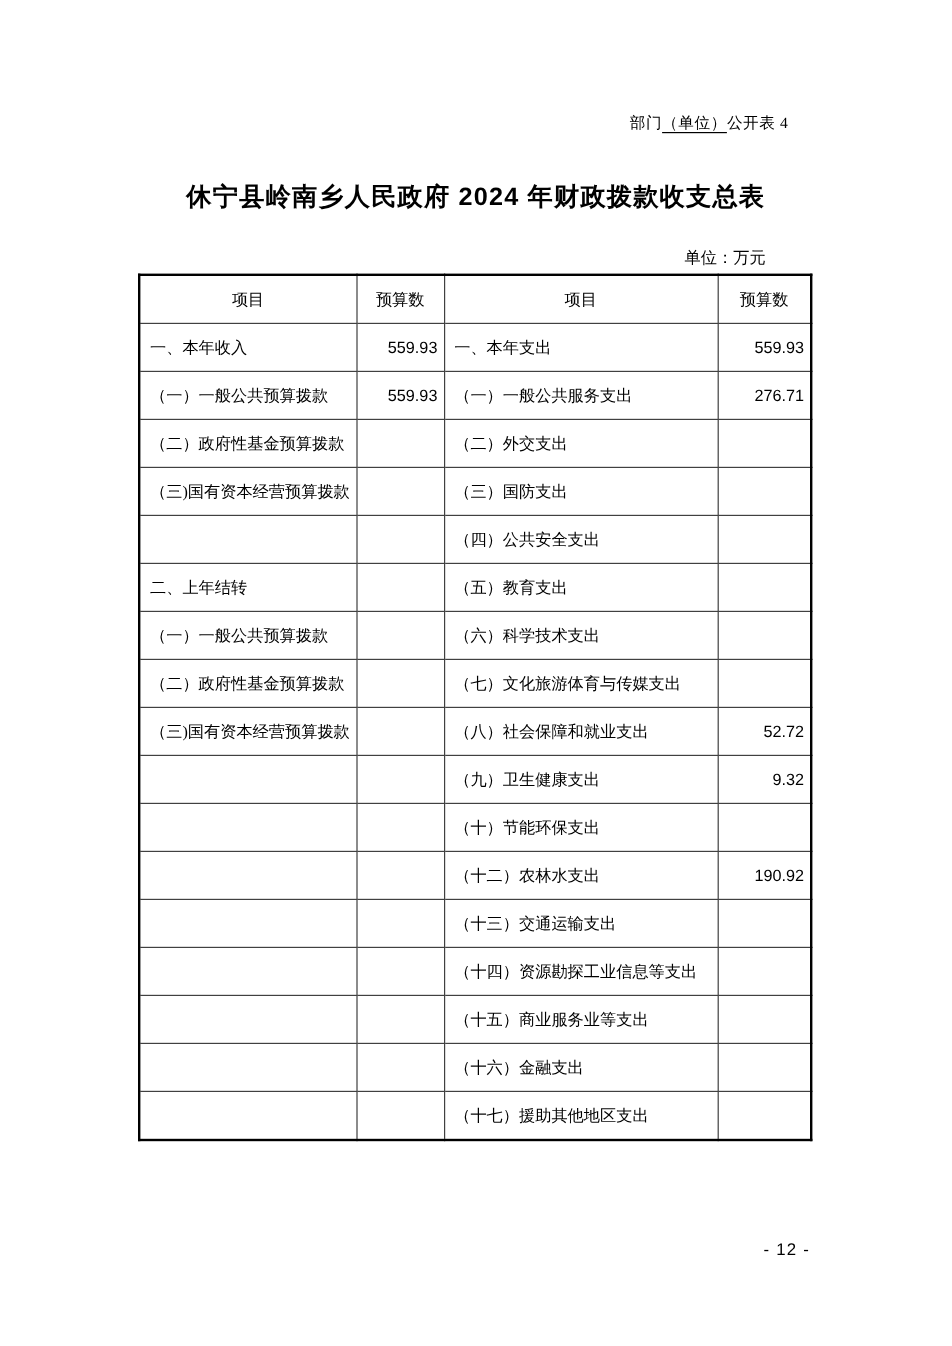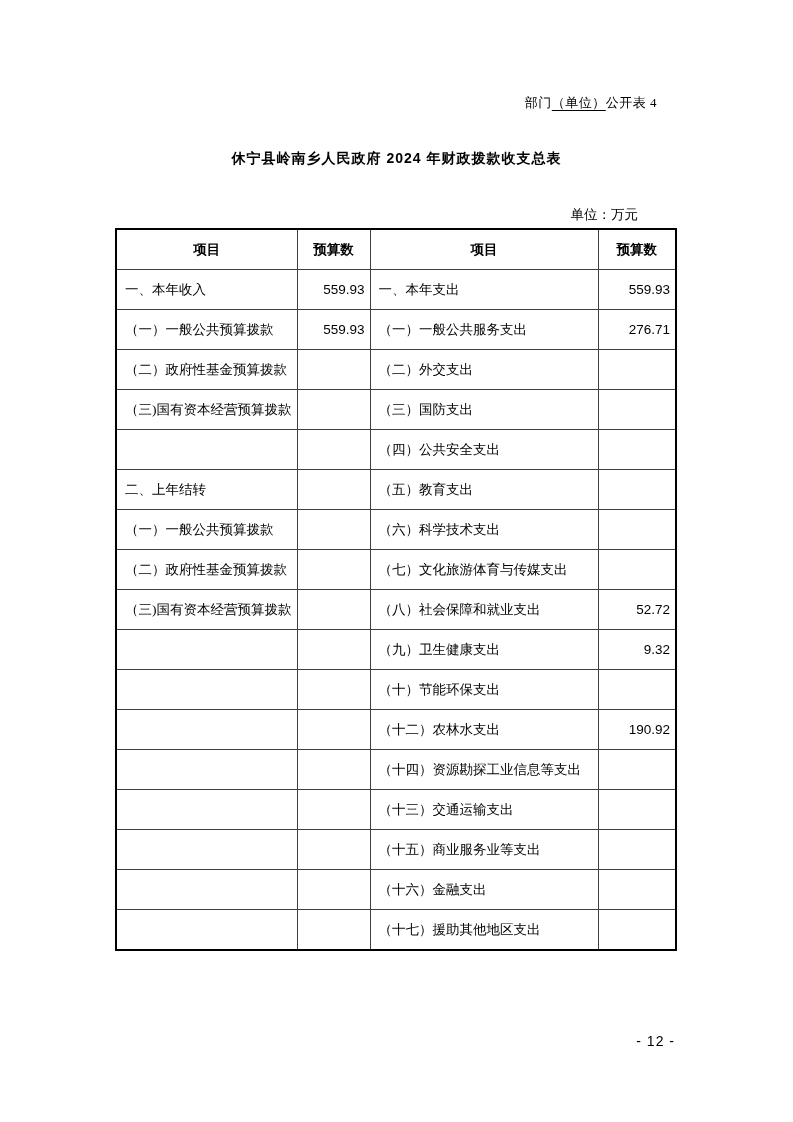--- a/index.html
+++ b/index.html
@@ -24,21 +24,21 @@
     text-decoration: underline;
     text-underline-offset: 3px;
   }
   .title {
     position: absolute;
     top: 150px;
     left: 0;
     width: 100%;
     text-align: center;
     margin: 0;
-    font-size: 14px;
+    font-size: 21px;
     font-weight: bold;
     font-family: "Liberation Sans", "DejaVu Sans", sans-serif;
     letter-spacing: 1px;
     white-space: nowrap;
   }
   .unit-note {
     position: absolute;
     top: 206px;
     right: 155px;
     font-size: 13.5px;
@@ -61,21 +61,21 @@
   }
   table.budget thead tr.h1 th {
     height: 36px;
     font-size: 14.5px;
     font-weight: bold;
     text-align: center;
   }
   table.budget thead tr.h2 th {
     height: 37px;
     font-size: 13.5px;
-    font-weight: bold;
+    font-weight: normal;
     text-align: center;
   }
   table.budget tbody td {
     height: 37px;
     font-size: 13.5px;
   }
   table.budget tbody td.item {
     text-align: left;
     padding-left: 8px;
   }
@@ -190,27 +190,27 @@
       </tr>
       <tr>
         <td class="item"></td>
         <td class="value"></td>
         <td class="item">（十二）农林水支出</td>
         <td class="value">190.92</td>
       </tr>
       <tr>
         <td class="item"></td>
         <td class="value"></td>
+        <td class="item">（十三）交通运输支出</td>
+        <td class="value"></td>
+      </tr>
+      <tr>
+        <td class="item"></td>
+        <td class="value"></td>
         <td class="item">（十四）资源勘探工业信息等支出</td>
-        <td class="value"></td>
-      </tr>
-      <tr>
-        <td class="item"></td>
-        <td class="value"></td>
-        <td class="item">（十三）交通运输支出</td>
         <td class="value"></td>
       </tr>
       <tr>
         <td class="item"></td>
         <td class="value"></td>
         <td class="item">（十五）商业服务业等支出</td>
         <td class="value"></td>
       </tr>
       <tr>
         <td class="item"></td>

